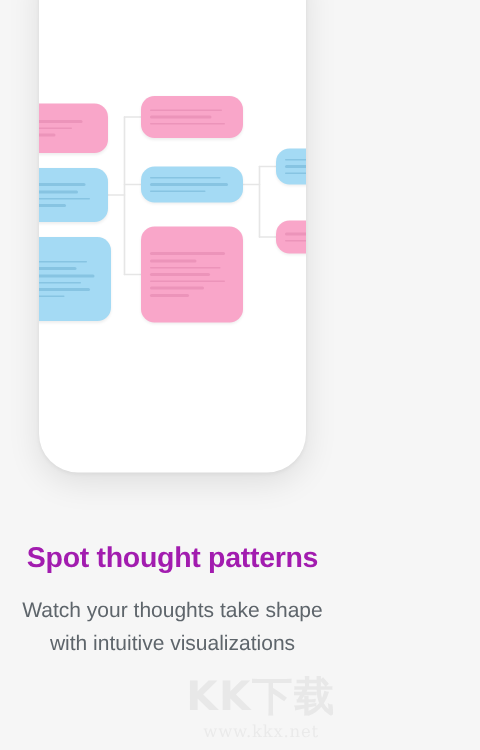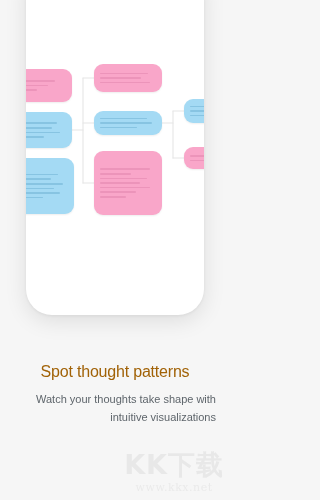--- a/index.html
+++ b/index.html
@@ -54,33 +54,32 @@
   .node.pink .ln{ background:rgba(170,60,110,.17); }
 
   
   #caption-block{
     position:absolute;
     left:0; right:0; top:362px;
     text-align:center;
     padding:0 14px;
   }
   #headline{
-    font-size:16px;
-    font-weight:400;
-    color:#a16207;
+    font-size:19px;
+    font-weight:700;
+    color:#a21caf;
     letter-spacing:-.2px;
     line-height:1.2;
   }
   #subtext{
     margin-top:10px;
-    font-size:11px;
+    font-size:14px;
     font-weight:400;
     color:#5e656b;
     line-height:1.62;
-    text-align:right;
   }
 
   
   #watermark{
     position:absolute;
     right:6px; bottom:6px;
     text-align:center;
     opacity:.30;
     user-select:none;
   }

